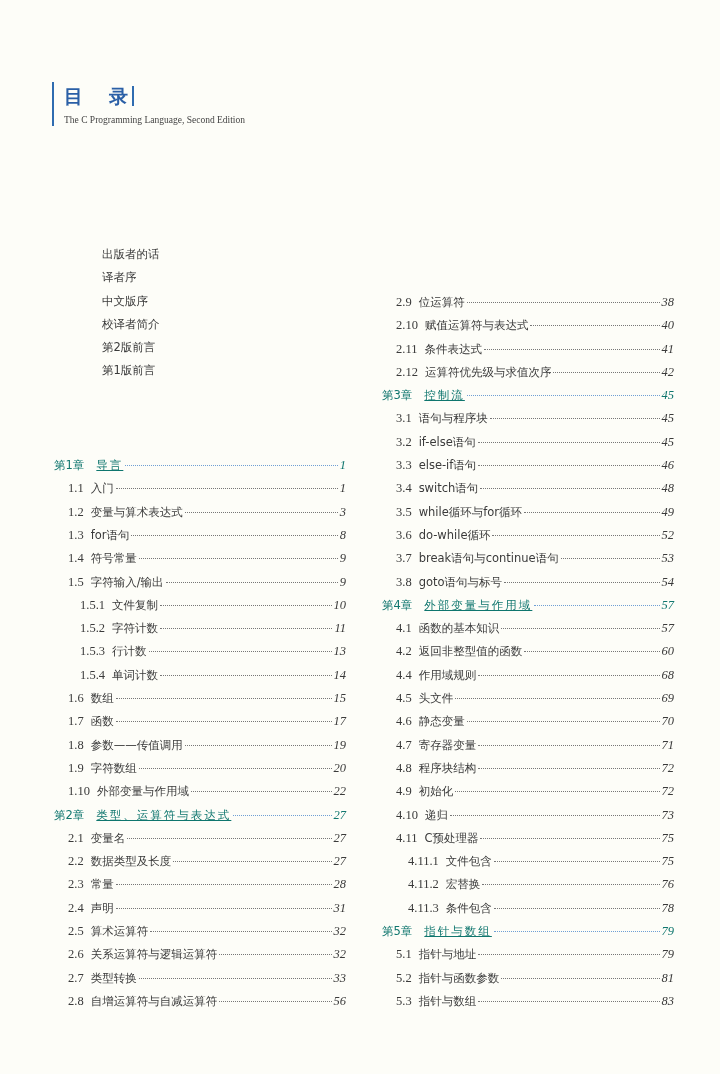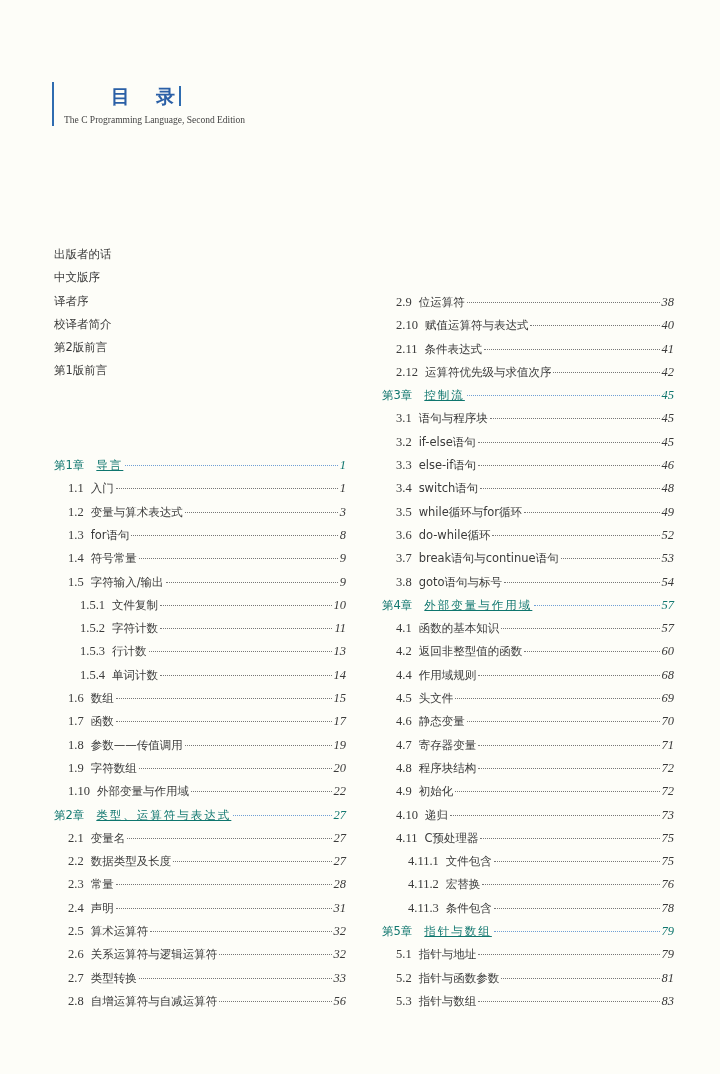--- a/index.html
+++ b/index.html
@@ -13,21 +13,20 @@
   .header { position: absolute; left: 52px; top: 82px; }
   .header-bar {
     position: absolute; left: 0; top: 0; width: 2px; height: 44px;
     background: #2f6cb0;
   }
   .header-title {
     position: absolute; left: 12px; top: 2px;
     font-family: "DejaVu Sans", sans-serif; font-weight: bold;
     font-size: 19px; color: #2a5fa6; letter-spacing: 0;
     white-space: nowrap;
-    margin-left: 47px;
   }
   .header-title .gap { display: inline-block; width: 26px; }
   .header-title-bar {
     display: inline-block; width: 1.5px; height: 20px; background: #2f6cb0;
     vertical-align: -3px; margin-left: 4px;
   }
   .header-subtitle {
     position: absolute; left: 12px; top: 33px;
     font-family: "Liberation Serif", serif; font-size: 9.5px; color: #444;
     white-space: nowrap;
@@ -49,44 +48,44 @@
     flex: 1; overflow: hidden; margin: 0 2px;
     border-bottom: 1.5px dotted #777; height: 0; position: relative; top: -3px;
   }
   .row .page { font-family: "Liberation Serif", serif; font-style: italic; font-size: 12.5px; margin-top: 48px; }
   .row.chapter { color: #0f766e; }
   .row.chapter .dots { border-bottom-color: #6f9fd4; }
   .row.chapter .num { font-family: "DejaVu Sans", sans-serif; font-size: 11.5px; margin-right: 12px; }
   .row.chapter .title { letter-spacing: 2px; text-decoration: underline; }
   .row.l1 { padding-left: 14px; }
   .row.l2 { padding-left: 26px; }
-  .row.front { font-family: "DejaVu Sans", sans-serif; font-size: 11.5px; color: #3a3a3a; }
+  .row.front { font-family: "DejaVu Sans", sans-serif; font-size: 11.5px; color: #3a3a3a; margin-left: 48px; }
   .spacer { height: 23.3px; }
 </style>
 </head>
 <body>
 
 <div class="header">
   <div class="header-bar"></div>
   <div class="header-title">
     <span>目</span><span class="gap"></span><span>录</span><span class="header-title-bar"></span>
   </div>
   <div class="header-subtitle">The C Programming Language, Second Edition</div>
 </div>
 
 <div class="col col-left">
   <div id="front-list">
       <div class="row front">
         <span class="title">出版者的话</span>
       </div>
       <div class="row front">
+        <span class="title">译者序</span>
+      </div>
+      <div class="row front">
         <span class="title">中文版序</span>
-      </div>
-      <div class="row front">
-        <span class="title">译者序</span>
       </div>
       <div class="row front">
         <span class="title">校译者简介</span>
       </div>
       <div class="row front">
         <span class="title">第2版前言</span>
       </div>
       <div class="row front">
         <span class="title">第1版前言</span>
       </div>

